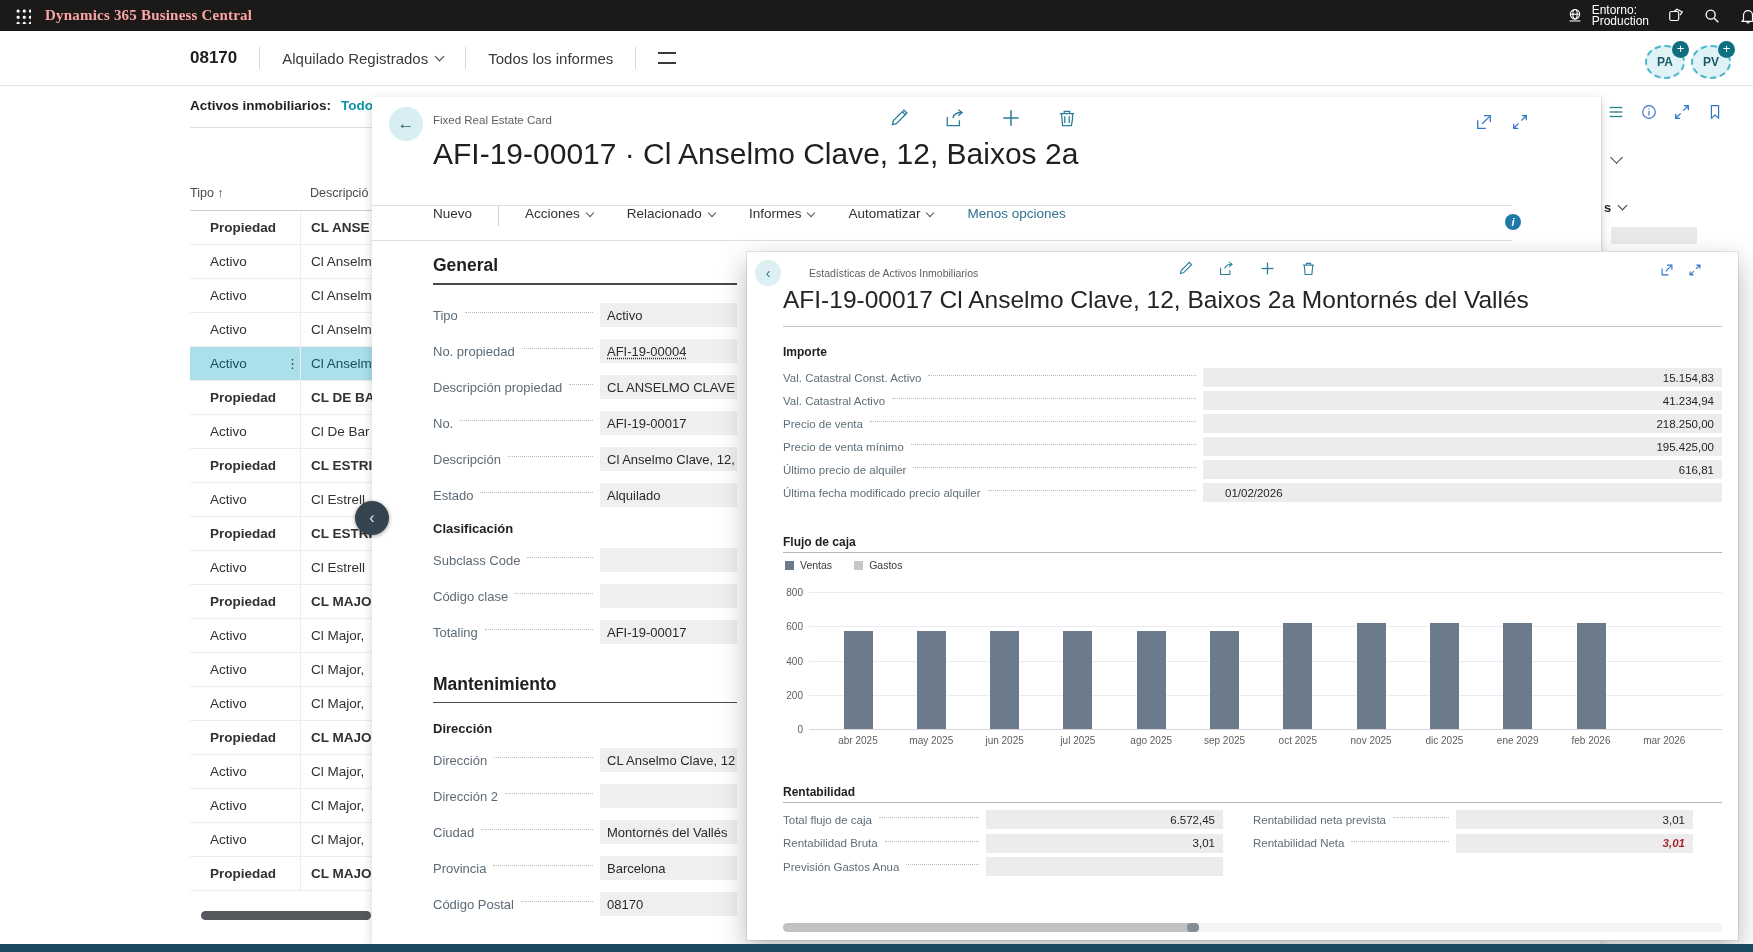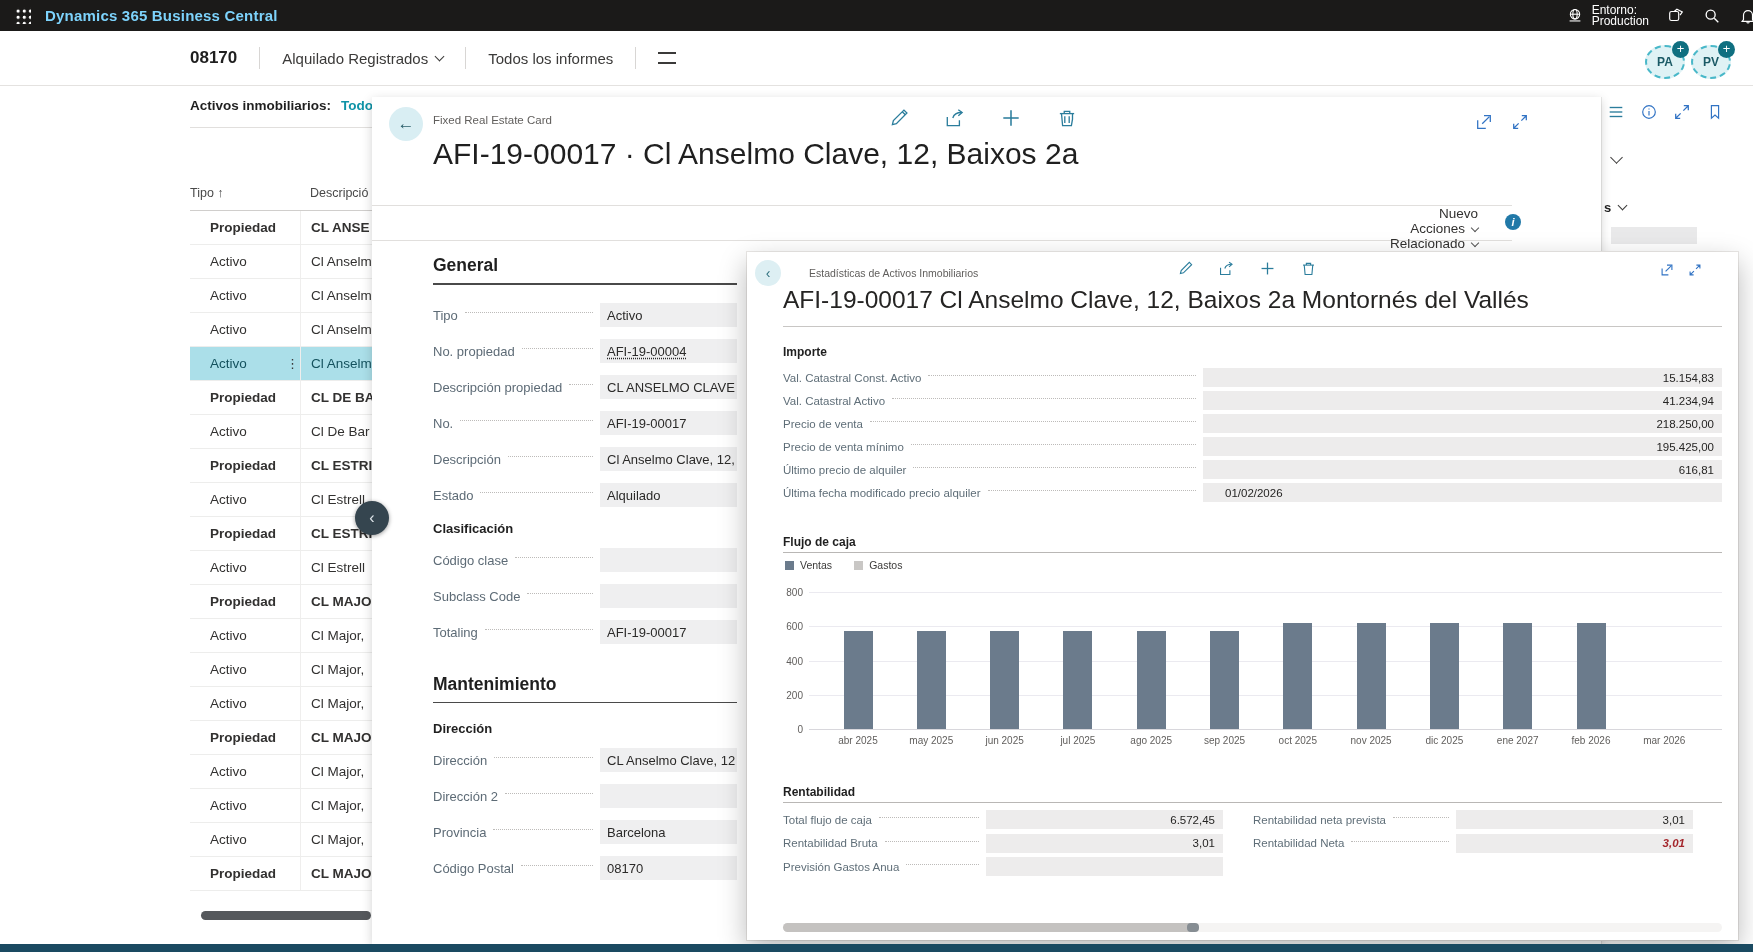--- a/index.html
+++ b/index.html
@@ -5,21 +5,21 @@
   * { margin:0; padding:0; box-sizing:border-box; }
   html,body { width:1753px; height:952px; overflow:hidden; background:#fff;
     font-family:"Liberation Sans","DejaVu Sans",sans-serif; color:#323130; }
   .screen { position:relative; width:1753px; height:952px; background:#fff; overflow:hidden; }
 
   
   .topbar { position:absolute; left:0; top:0; width:100%; height:31px; background:#1b1a19;
     display:flex; align-items:center; z-index:10; }
   .waffle { width:17px; height:17px; margin:0 14px 0 14px;
     background:radial-gradient(circle,#fff 1.5px,transparent 1.9px) 0 0 / 6.2px 6.2px; background-position:1px 1px; }
-  .topbar-title { color:#7dd3fc; font-size:15px; font-weight:700; letter-spacing:.2px; }
+  .topbar-title { color:#fca5a5; font-size:15px; font-weight:700; letter-spacing:.2px;font-family:Liberation Serif, serif; }
   .topbar-right { position:absolute; right:0; top:0; height:31px; display:flex; align-items:center; gap:18px; padding-right:4px; }
   .env { display:flex; align-items:center; gap:8px; color:#fff; }
   .env-txt { font-size:12px; line-height:11px; font-weight:400; }
   .tb-icon { width:18px; height:18px; color:#fff; flex:0 0 auto; }
   .tb-icon svg { width:100%; height:100%; display:block; }
 
   
   .navbar { position:absolute; left:0; top:31px; width:100%; height:55px; background:#fff;
     border-bottom:1px solid #e4e2e0; z-index:9; display:flex; align-items:center; }
   .nav-company { font-size:17px; font-weight:700; color:#1f1f1f; margin-left:190px; }
@@ -61,21 +61,21 @@
   .back-circle { position:absolute; left:17px; top:10px; width:34px; height:34px; border-radius:50%;
     background:#d9eef3; color:#2c5f6b; display:flex; align-items:center; justify-content:center; font-size:17px; cursor:pointer; }
   .card-caption { position:absolute; left:61px; top:17px; font-size:11.5px; color:#605e5c; }
   .card-actions { position:absolute; left:516px; top:10px; display:flex; gap:34px; color:#2b7d9c; }
   .act-icon { width:22px; height:22px; cursor:pointer; }
   .act-icon svg { width:100%; height:100%; display:block; }
   .win-icons { position:absolute; right:72px; top:16px; display:flex; gap:18px; color:#3173c4; }
   .win-icons .act-icon { width:18px; height:18px; }
   .card-title { position:absolute; left:61px; top:40px; font-size:30px; font-weight:300; color:#1f1f1f; white-space:nowrap; }
   .menubar { position:absolute; left:0; top:108px; width:1140px; height:36px; border-top:1px solid #e1dfdd;
-    border-bottom:1px solid #e1dfdd; display:flex; align-items:flex-end; padding-left:61px;flex-direction:column; }
+    border-bottom:1px solid #e1dfdd; display:flex; align-items:flex-start; padding-left:61px; }
   .menu-item { font-size:13.5px; color:#323130; margin-right:34px; display:flex; align-items:center; cursor:pointer; }
   .menu-item .chev { width:6px; height:6px; margin-left:7px; margin-top:-2px; color:#555; }
   .menu-item.more { color:#31708f; }
   .menu-vsep { width:1px; height:20px; background:#d8d6d4; margin:0 26px 0 -8px; }
   .menu-info { position:absolute; right:80px; top:117px; width:16px; height:16px; border-radius:50%;
     background:#2179a8; color:#fff; font-size:11px; font-style:italic; font-weight:700; text-align:center; line-height:16px; cursor:pointer; }
 
   
   .form-col { position:absolute; left:61px; top:158px; width:304px; }
   .sec-title { font-size:17.5px; font-weight:700; color:#1f1f1f; padding-bottom:7px; border-bottom:2px solid #4a4a4a; margin-bottom:18px; }
@@ -425,45 +425,50 @@
           <span class="dots"></span>
           <div class="fbox">Cl Anselmo Clave, 12, B</div>
         </div>
         <div class="frow">
           <span class="flabel">Estado</span>
           <span class="dots"></span>
           <div class="fbox">Alquilado</div>
         </div>
         <div class="grp-label">Clasificación</div>
         <div class="frow">
+          <span class="flabel">Subclass Code</span>
+          <span class="dots"></span>
+          <div class="fbox"></div>
+        </div>
+        <div class="frow">
           <span class="flabel">Código clase</span>
-          <span class="dots"></span>
-          <div class="fbox"></div>
-        </div>
-        <div class="frow">
-          <span class="flabel">Subclass Code</span>
           <span class="dots"></span>
           <div class="fbox"></div>
         </div>
         <div class="frow">
           <span class="flabel">Totaling</span>
           <span class="dots"></span>
           <div class="fbox">AFI-19-00017</div>
         </div>
         <div class="sec-title thin">Mantenimiento</div>
         <div class="grp-label">Dirección</div>
         <div class="frow">
           <span class="flabel">Dirección</span>
           <span class="dots"></span>
           <div class="fbox">CL Anselmo Clave, 12</div>
         </div>
         <div class="frow">
           <span class="flabel">Dirección 2</span>
           <span class="dots"></span>
           <div class="fbox"></div>
+        </div>
+        <div class="frow">
+          <span class="flabel">Ciudad</span>
+          <span class="dots"></span>
+          <div class="fbox">Montornés del Vallés</div>
         </div>
         <div class="frow">
           <span class="flabel">Provincia</span>
           <span class="dots"></span>
           <div class="fbox">Barcelona</div>
         </div>
         <div class="frow">
           <span class="flabel">Código Postal</span>
           <span class="dots"></span>
           <div class="fbox">08170</div>
@@ -629,21 +634,21 @@
         <div class="xlab" style="left: 333.2px;">ago 2025</div>
         <div class="bar" style="left: 427px; top: 50.5312px; height: 98.4688px; background: rgb(107, 123, 140);"></div>
         <div class="xlab" style="left: 406.5px;">sep 2025</div>
         <div class="bar" style="left: 500.3px; top: 43.3387px; height: 105.661px; background: rgb(107, 123, 140);"></div>
         <div class="xlab" style="left: 479.8px;">oct 2025</div>
         <div class="bar" style="left: 573.6px; top: 43.3387px; height: 105.661px; background: rgb(107, 123, 140);"></div>
         <div class="xlab" style="left: 553.1px;">nov 2025</div>
         <div class="bar" style="left: 646.9px; top: 43.3387px; height: 105.661px; background: rgb(107, 123, 140);"></div>
         <div class="xlab" style="left: 626.4px;">dic 2025</div>
         <div class="bar" style="left: 720.2px; top: 43.3387px; height: 105.661px; background: rgb(107, 123, 140);"></div>
-        <div class="xlab" style="left: 699.7px;">ene 2027</div>
+        <div class="xlab" style="left: 699.7px;">ene 2029</div>
         <div class="bar" style="left: 793.5px; top: 43.3387px; height: 105.661px; background: rgb(107, 123, 140);"></div>
         <div class="xlab" style="left: 773px;">feb 2026</div>
         <div class="xlab" style="left: 846.3px;">mar 2026</div>
       </div>
 
     <div class="shead" style="top:533px">Rentabilidad</div>
     <div class="shead-rule" style="top:550px"></div>
     <div class="renta-col" id="renta-left" style="left:36px; top:556px">
         <div class="srow">
           <span class="slabel">Total flujo de caja</span>

